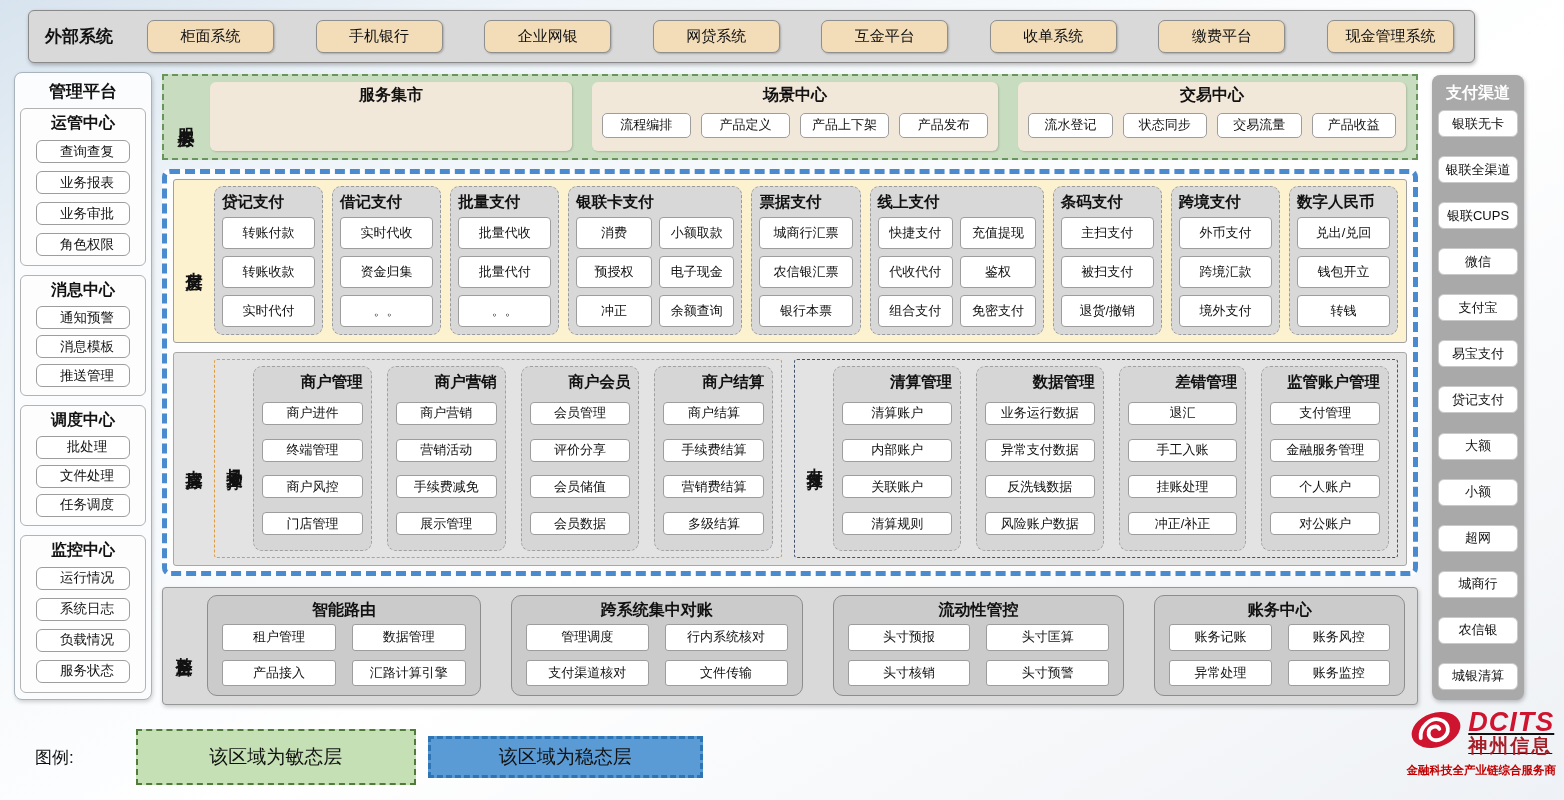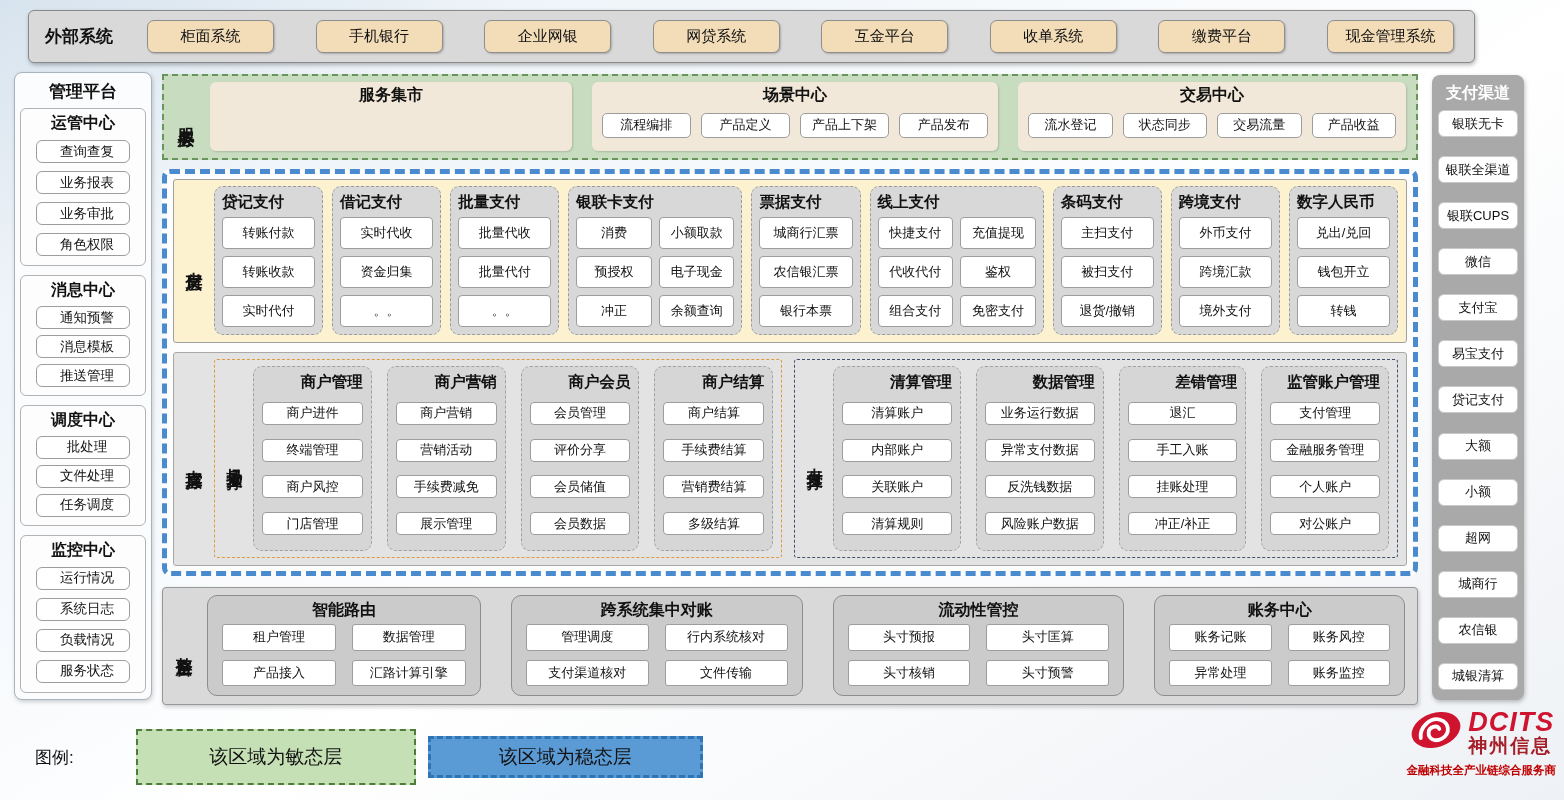--- a/index.html
+++ b/index.html
@@ -111,21 +111,21 @@
   .legend{position:absolute;left:35px;top:729px;display:flex;align-items:center;}
   .legend-label{font-size:17px;flex:0 0 auto;}
   .legend-agile{margin-left:62px;width:280px;height:56px;background:#c5e0b4;border:2px dashed #4f7c38;
     display:flex;align-items:center;justify-content:center;font-size:19px;}
   .legend-stable{margin-left:12px;width:275px;height:42px;background:#5b9bd5;border:3px dashed #2e75b6;
     display:flex;align-items:center;justify-content:center;font-size:19px;}
 
   
   .logo{position:absolute;right:8px;top:704px;display:flex;flex-direction:column;align-items:center;}
   .logo-top{display:flex;align-items:center;gap:4px;}
-  .logo-text{display:flex;flex-direction:column;align-items:flex-start;line-height:1.05;}
+  .logo-text{display:flex;flex-direction:column;align-items:flex-start;line-height:1.05;text-decoration:underline;}
   .logo-brand{color:#cf1430;font-weight:bold;font-style:italic;font-size:27px;letter-spacing:1px;}
   .logo-company{color:#a51e28;font-weight:bold;font-size:19px;letter-spacing:2px;}
   .logo-tagline{color:#c00000;font-weight:bold;font-size:11.5px;margin-top:3px;white-space:nowrap;}
 </style>
 </head>
 <body>
 
 <div class="page">
 
   <div class="topbar">

